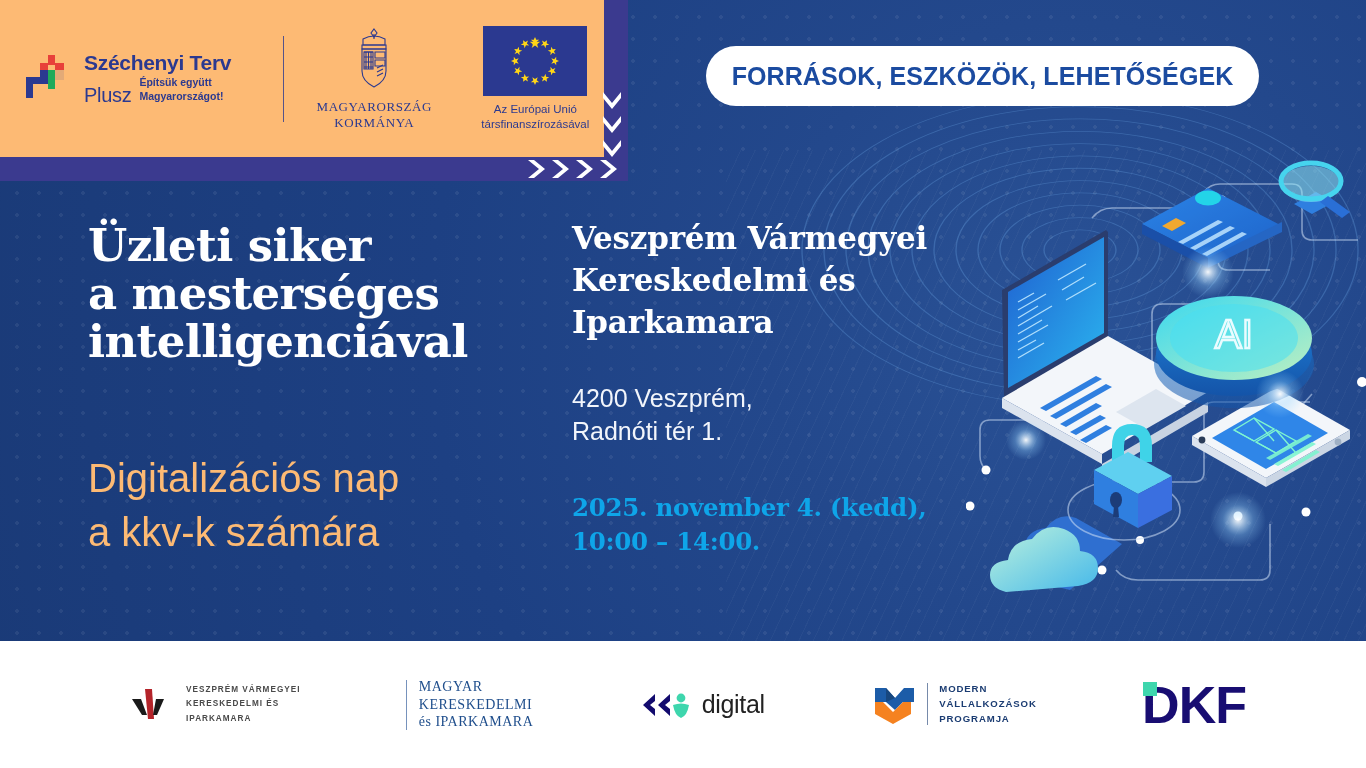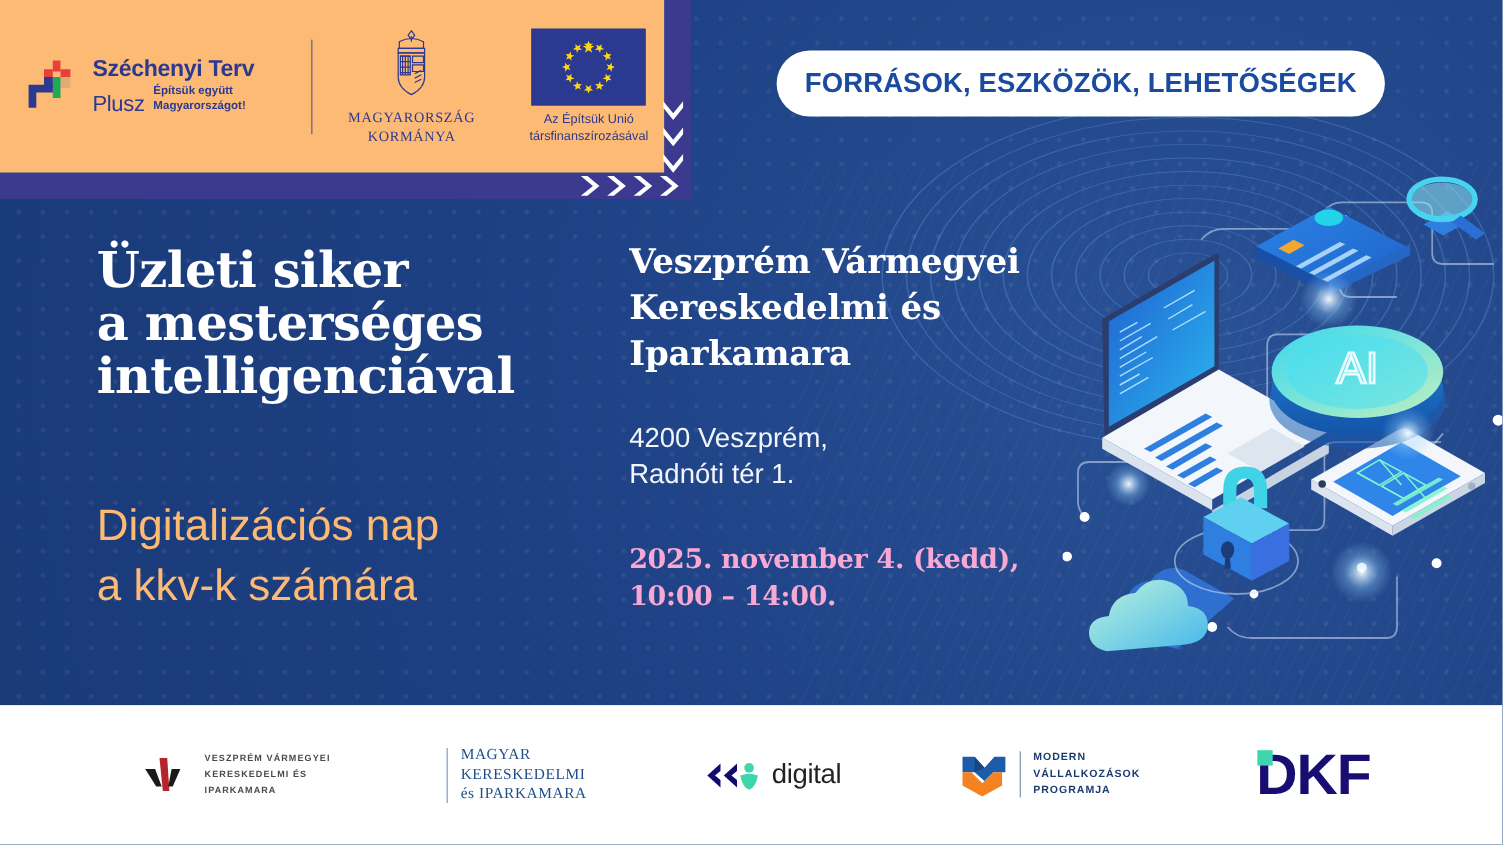--- a/index.html
+++ b/index.html
@@ -198,21 +198,21 @@
     line-height: 1.35;
     color: #f2f5fb;
   }
   .address span { display: block; }
   .datetime {
     margin-top: 42px;
     font-family: "DejaVu Serif", serif;
     font-weight: bold;
     font-size: 24.5px;
     line-height: 1.38;
-    color: #f9a8d4;
+    color: #0ea5e9;
     letter-spacing: -.3px;
   }
   .datetime span { display: block; }
 
   
   .illus {
     position: absolute;
     right: 0; top: 140px;
     width: 400px; height: 500px;
     z-index: 3;
@@ -587,21 +587,21 @@
                     <polygon points="0,-4 1.2,-1.2 4.2,-1.2 1.7,0.8 2.7,3.7 0,1.9 -2.7,3.7 -1.7,0.8 -4.2,-1.2 -1.2,-1.2"></polygon>
                   </g>
                 <g transform="rotate(330) translate(0,-20)">
                     <polygon points="0,-4 1.2,-1.2 4.2,-1.2 1.7,0.8 2.7,3.7 0,1.9 -2.7,3.7 -1.7,0.8 -4.2,-1.2 -1.2,-1.2"></polygon>
                   </g>
               </g>
             </g>
           </svg>
         </div>
         <div class="eu-caption">
-          <span>Az Építsük Unió</span>
+          <span>Az Európai Unió</span>
           <span>társfinanszírozásával</span>
         </div>
       </div>
 
     </div>
   </div>
 
   <div class="tag-pill">
     <span class="tag-pill-text">FORRÁSOK, ESZKÖZÖK, LEHETŐSÉGEK</span>
   </div>

